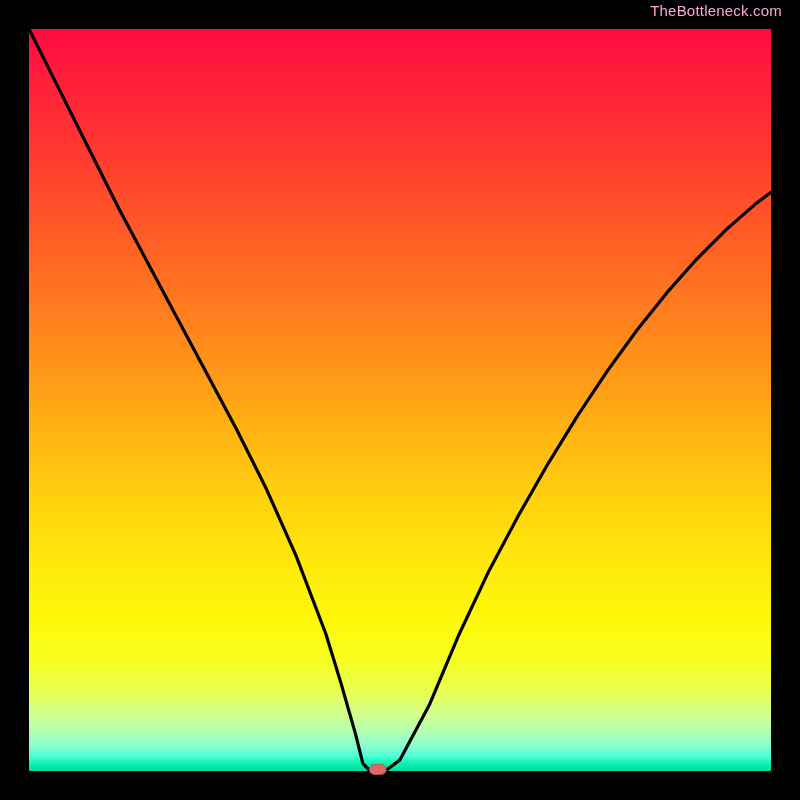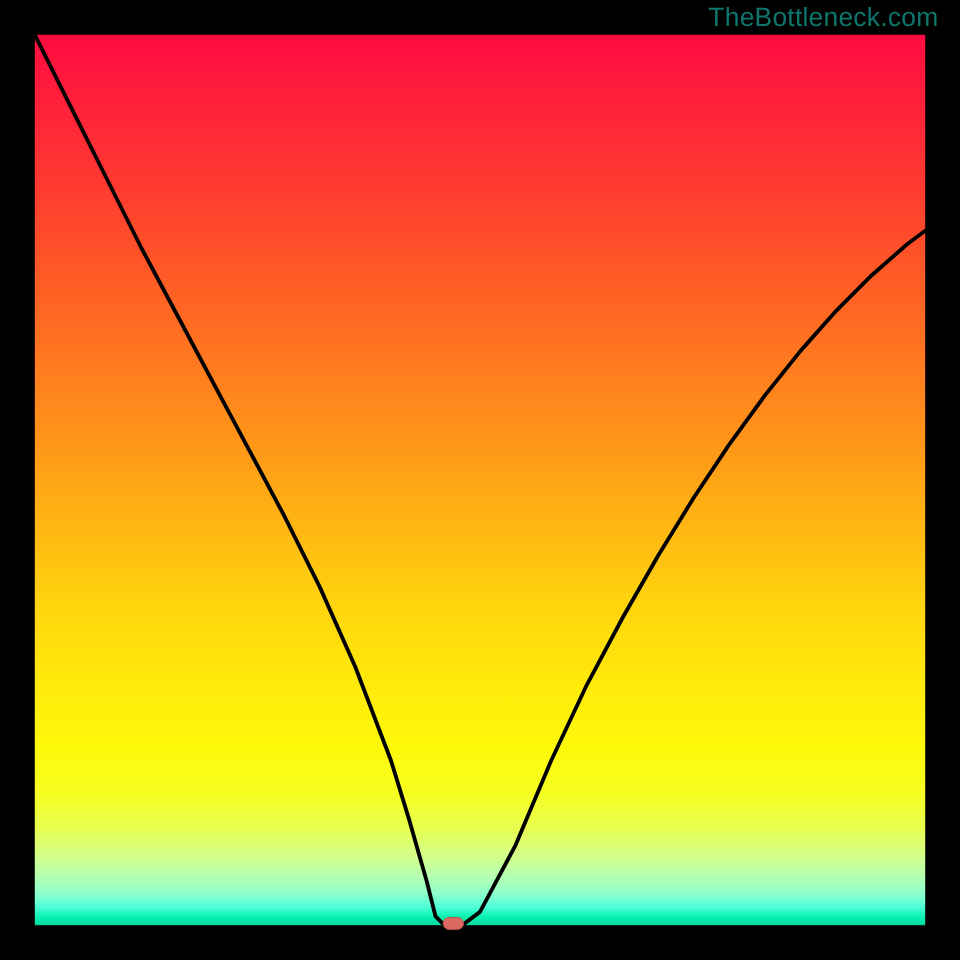--- a/index.html
+++ b/index.html
@@ -14,22 +14,22 @@
   .frame {
     position: relative;
     width: 800px;
     height: 800px;
     background: #000;
   }
   .watermark {
     position: absolute;
     top: 2px;
     right: 18px;
-    color: #0f766e;
-    font-size: 22px;
+    color: #f9a8d4;
+    font-size: 15px;
     font-weight: 500;
     letter-spacing: 0.2px;
     z-index: 5;
   }
   .plot-area {
     position: absolute;
     left: 29px;
     top: 29px;
     width: 742px;
     height: 742px;

